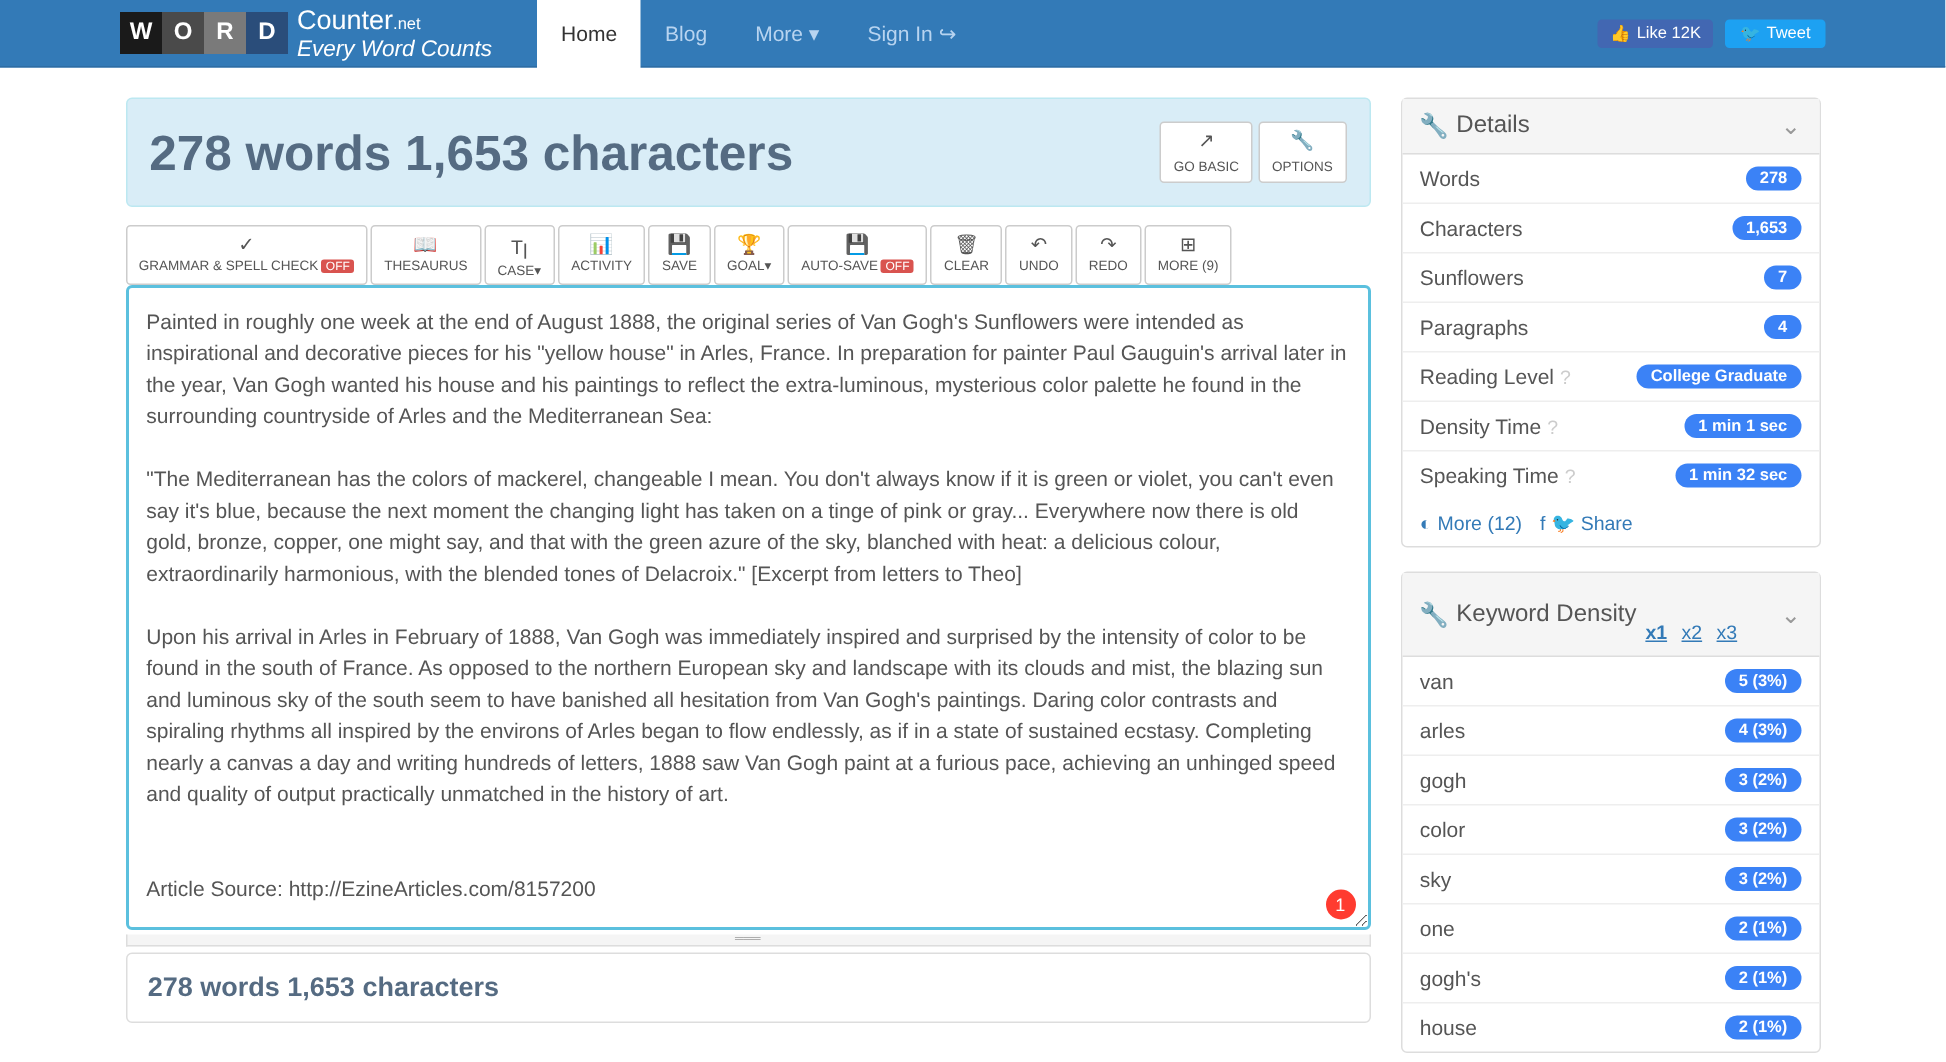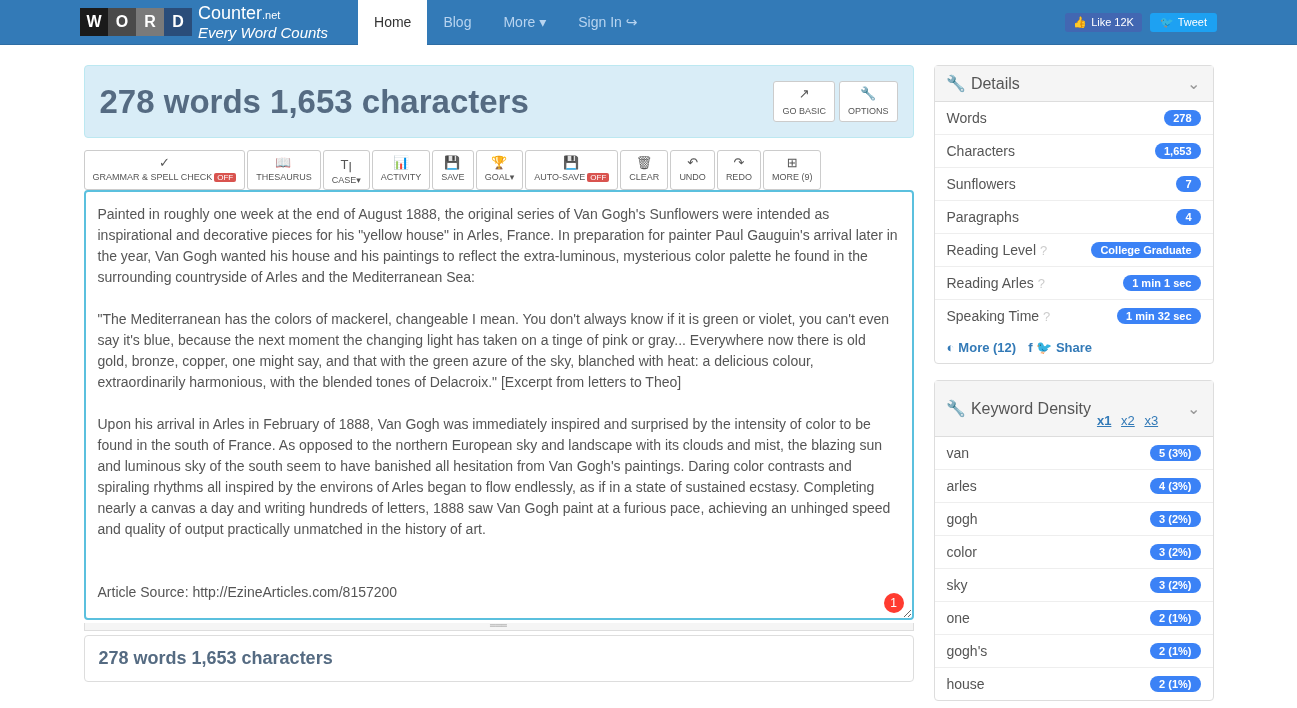--- a/index.html
+++ b/index.html
@@ -41,21 +41,21 @@
 .bottom-count { border: 1px solid #ddd; border-radius: 4px; padding: 12px 14px; margin-top: 4px; font-size: 18px; font-weight: bold; color: #556b82; }
 .panel { border: 1px solid #ddd; border-radius: 4px; margin-bottom: 16px; }
 .panel-header { background: #f5f5f5; padding: 8px 12px; border-bottom: 1px solid #ddd; display: flex; align-items: center; font-size: 16px; color: #555; }
 .panel-header .chev { margin-left: auto; color: #999; cursor: pointer; }
 .panel-row { padding: 8px 12px; border-bottom: 1px solid #eee; display: flex; align-items: center; }
 .panel-row:last-child { border-bottom: none; }
 .panel-row .label { color: #555; }
 .panel-row .badge { margin-left: auto; background: #3b82f6; color: white; padding: 2px 9px; border-radius: 10px; font-size: 11px; font-weight: bold; }
 .help-ico { color: #ccc; font-size: 13px; margin-left: 4px; }
 .panel-footer { padding: 8px 12px; display: flex; gap: 12px; align-items: center; }
-.panel-footer a { color: #337ab7; text-decoration: none; cursor: pointer; font-size: 13px; font-weight: bold; }
+.panel-footer a { color: #337ab7; text-decoration: none; cursor: pointer; font-size: 13px; }
 .kw-tabs { font-size: 13px; margin-top: 24px; }
 .kw-tabs .t { color: #337ab7; text-decoration: underline; margin-left: 6px; cursor: pointer; }
 .kw-tabs .t.active { font-weight: bold; }
 .share-icons { color: #337ab7; font-size: 13px; }
 .toggle-ico { color: #337ab7; margin-right: 4px; }
 </style>
 </head>
 <body>
 
 <div class="navbar">
@@ -147,21 +147,21 @@
           <div class="panel-row">
             <span class="label">Paragraphs</span>
             <span class="badge">4</span>
           </div>
           <div class="panel-row">
             <span class="label">Reading Level</span>
             <span class="help-ico">?</span>
             <span class="badge">College Graduate</span>
           </div>
           <div class="panel-row">
-            <span class="label">Reading Arles</span>
+            <span class="label">Density Time</span>
             <span class="help-ico">?</span>
             <span class="badge">1 min 1 sec</span>
           </div>
           <div class="panel-row">
             <span class="label">Speaking Time</span>
             <span class="help-ico">?</span>
             <span class="badge">1 min 32 sec</span>
           </div>
         </div>
       <div class="panel-footer">

